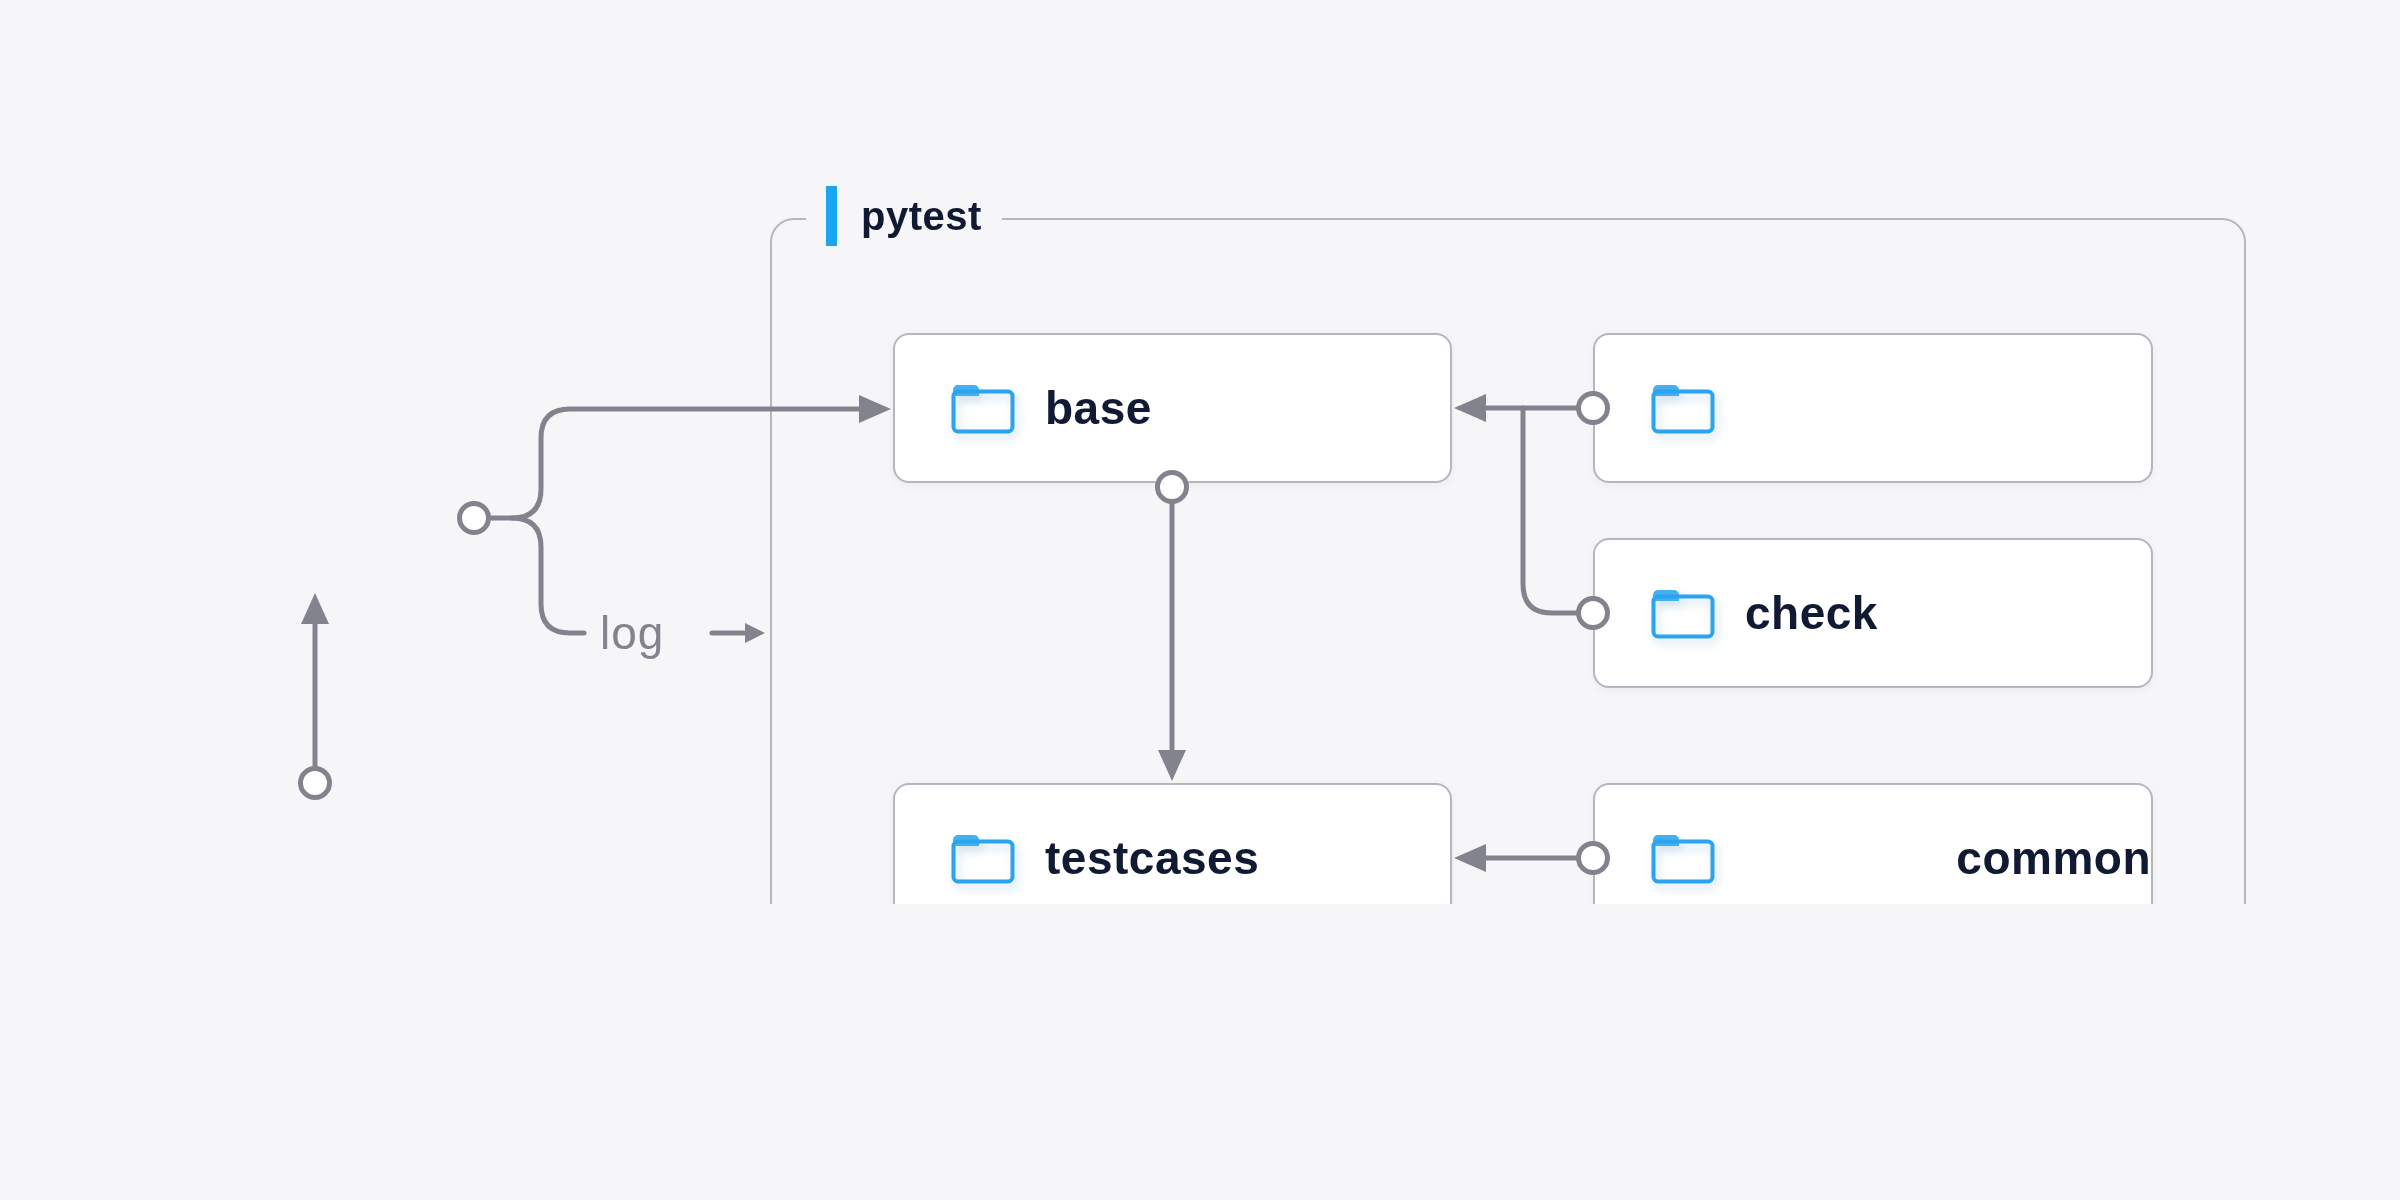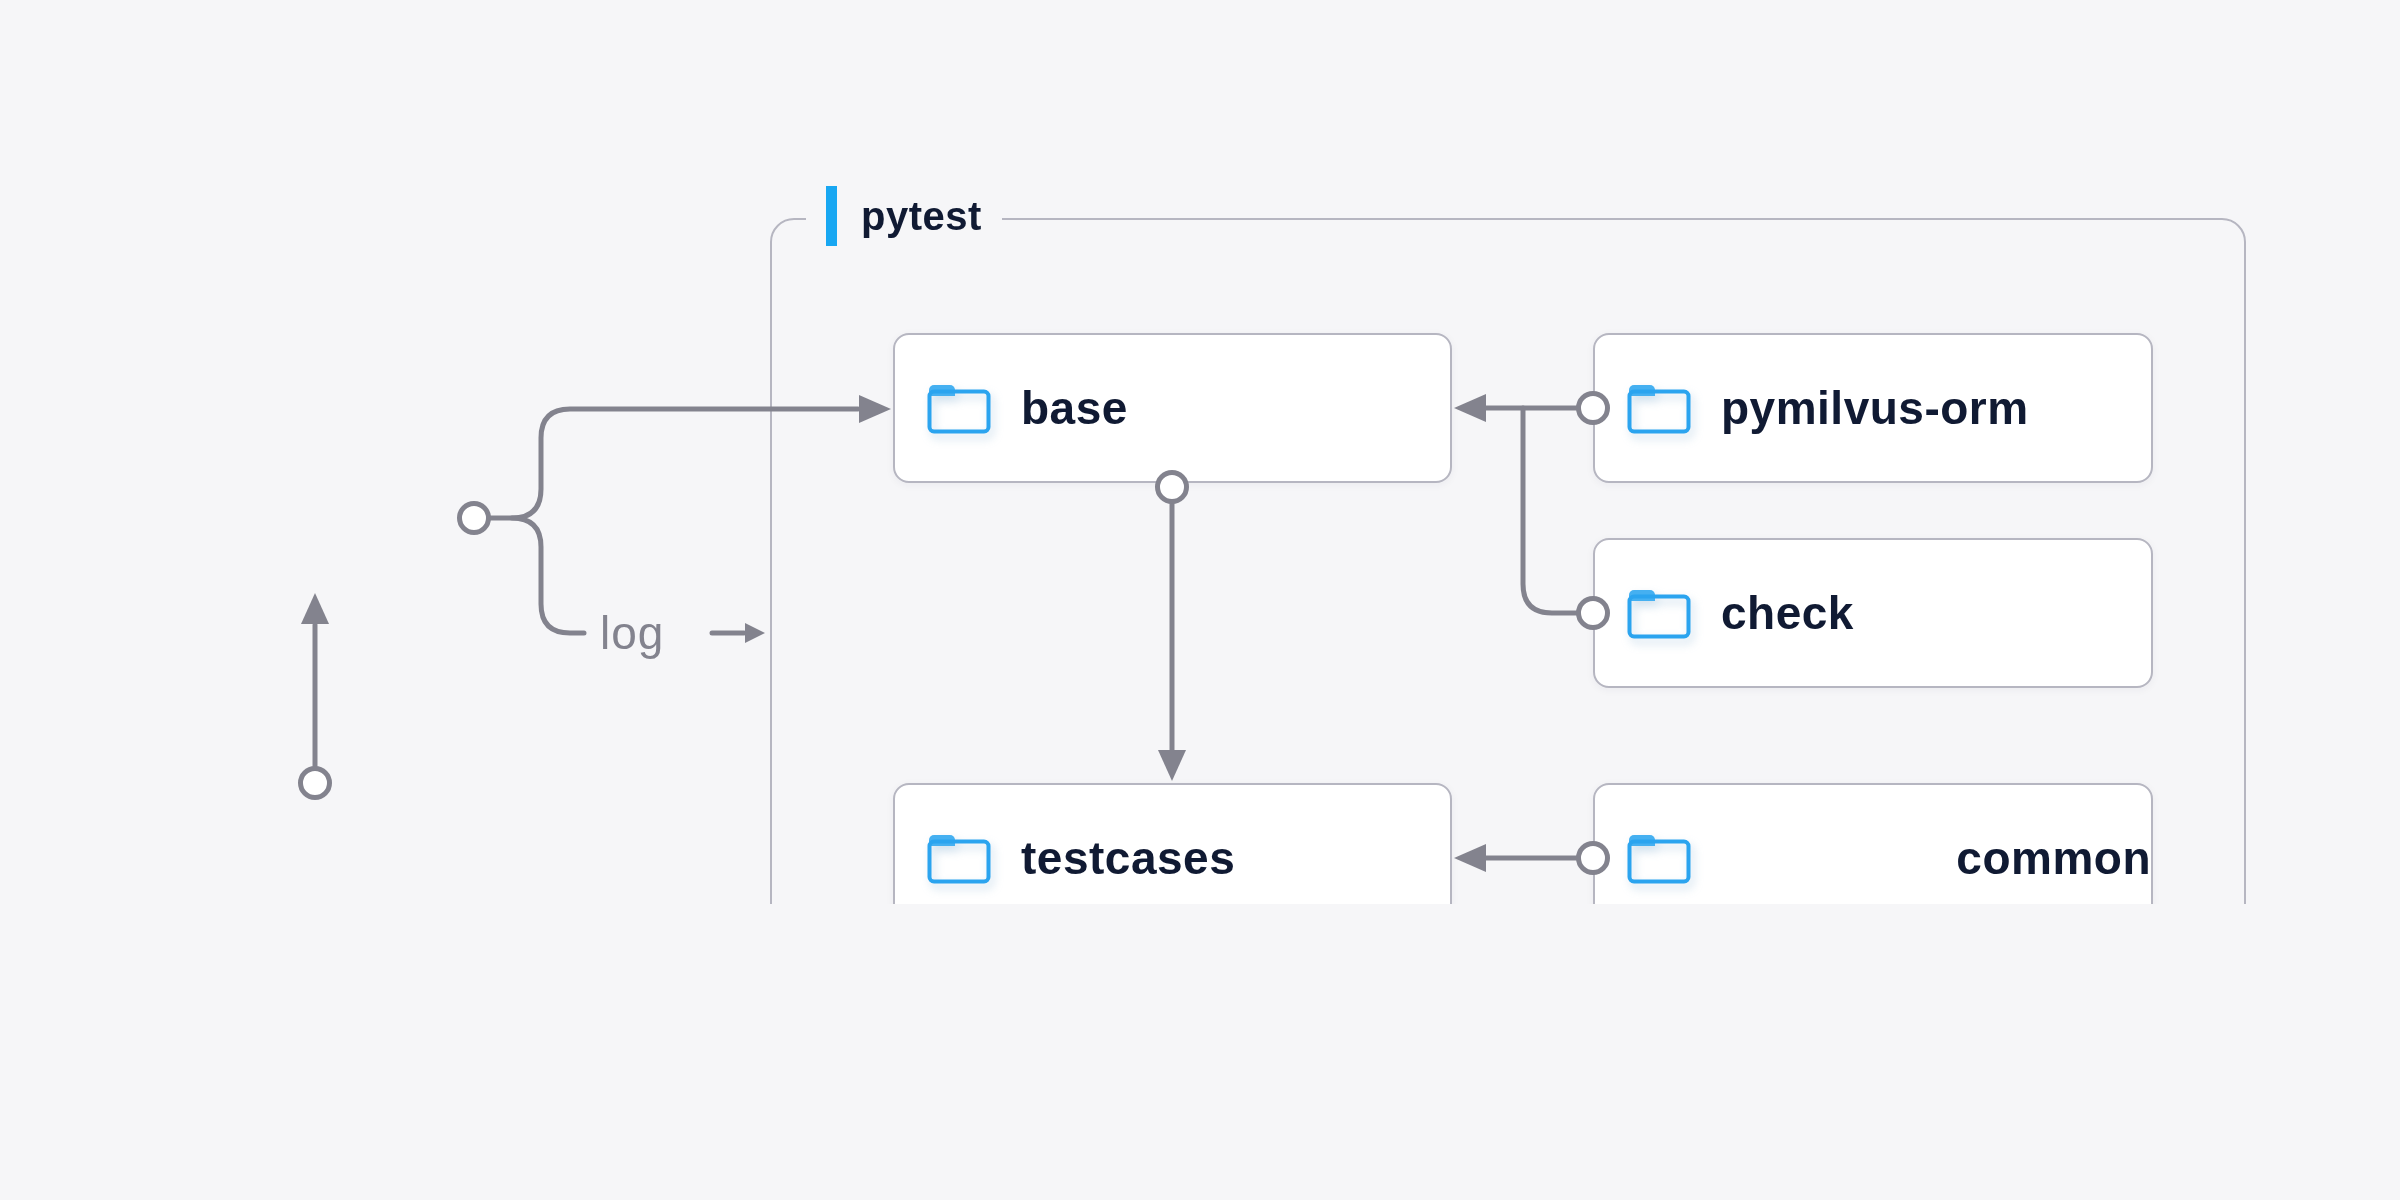--- a/index.html
+++ b/index.html
@@ -54,21 +54,21 @@
   
   .node {
     position: absolute;
     height: 150px;
     background: #ffffff;
     border: 2px solid #b6b6c1;
     border-radius: 16px;
     box-sizing: border-box;
     display: flex;
     align-items: center;
-    padding-left: 32px;
+    padding-left: 56px;
     gap: 30px;
     box-shadow: 0 2px 8px rgba(40,40,70,0.05);
     z-index: 2;
   }
   .node .label {
     font-size: 46px;
     font-weight: 700;
     color: #101a33;
     letter-spacing: 0.5px;
     white-space: nowrap;
@@ -132,21 +132,20 @@
       <rect x="2.5" y="9.5" width="59" height="40" rx="4.5" fill="url(#fg)" stroke="#2ba4ef" stroke-width="4"></rect>
     </svg>
     <span class="label">base</span>
   </div>
 
   <div class="node" id="node-pymilvus">
     <svg class="folder" width="64" height="52" viewBox="0 0 64 52">
       <path d="M7 3 h16 a5 5 0 0 1 5 5 v6 H2 v-6 a5 5 0 0 1 5 -5 z" fill="#45b0f1"></path>
       <rect x="2.5" y="9.5" width="59" height="40" rx="4.5" fill="url(#fg)" stroke="#2ba4ef" stroke-width="4"></rect>
     </svg>
-    <span class="label">pymilvus-orm</span>
   </div>
 
   <div class="node" id="node-check">
     <svg class="folder" width="64" height="52" viewBox="0 0 64 52">
       <path d="M7 3 h16 a5 5 0 0 1 5 5 v6 H2 v-6 a5 5 0 0 1 5 -5 z" fill="#45b0f1"></path>
       <rect x="2.5" y="9.5" width="59" height="40" rx="4.5" fill="url(#fg)" stroke="#2ba4ef" stroke-width="4"></rect>
     </svg>
     <span class="label">check</span>
   </div>
 

